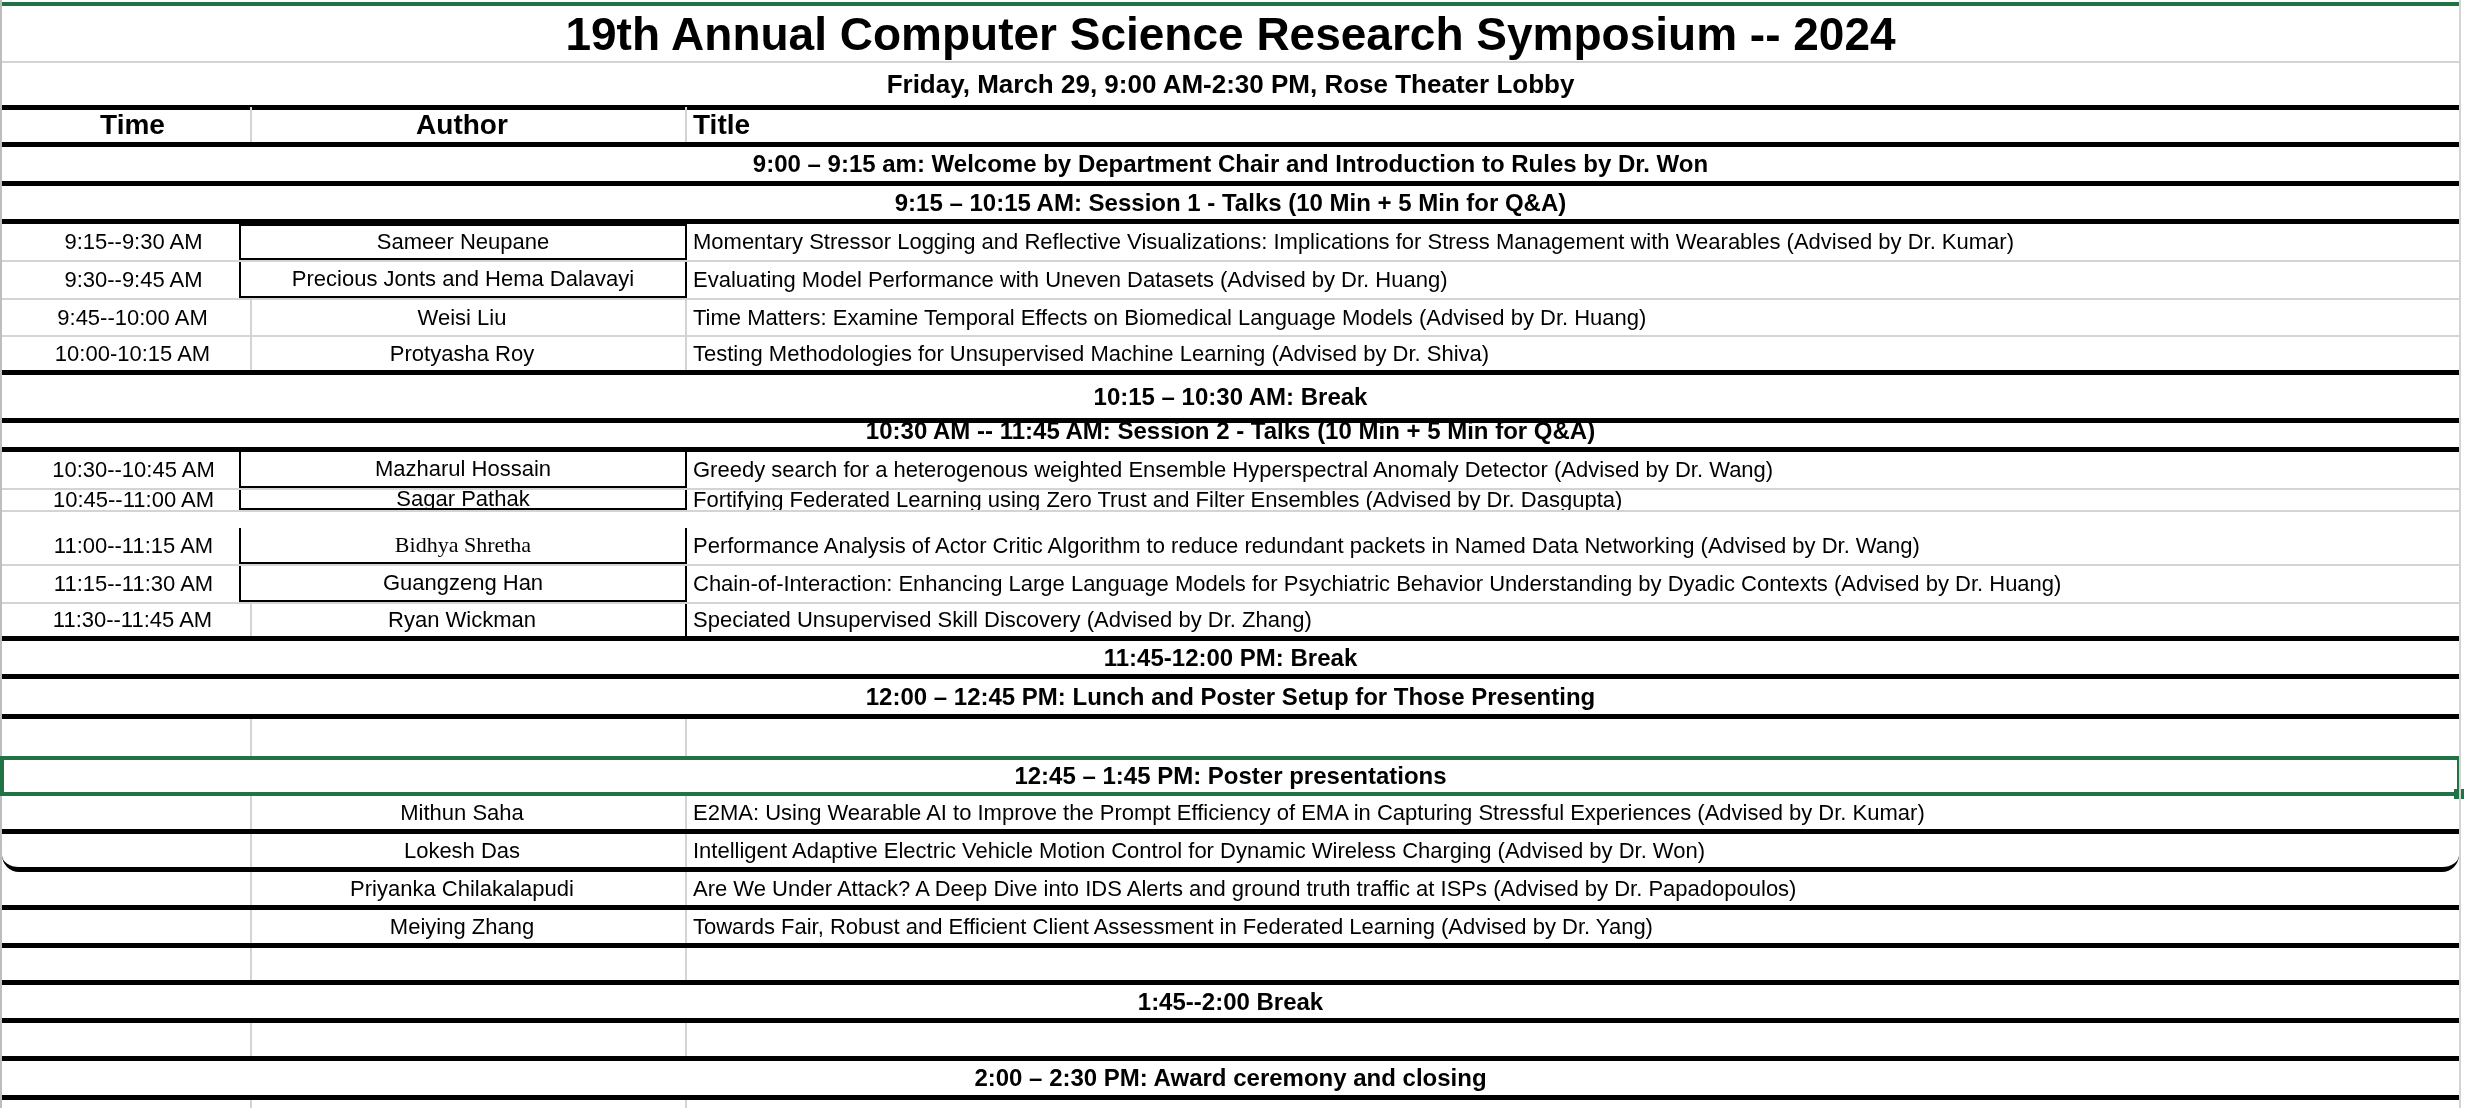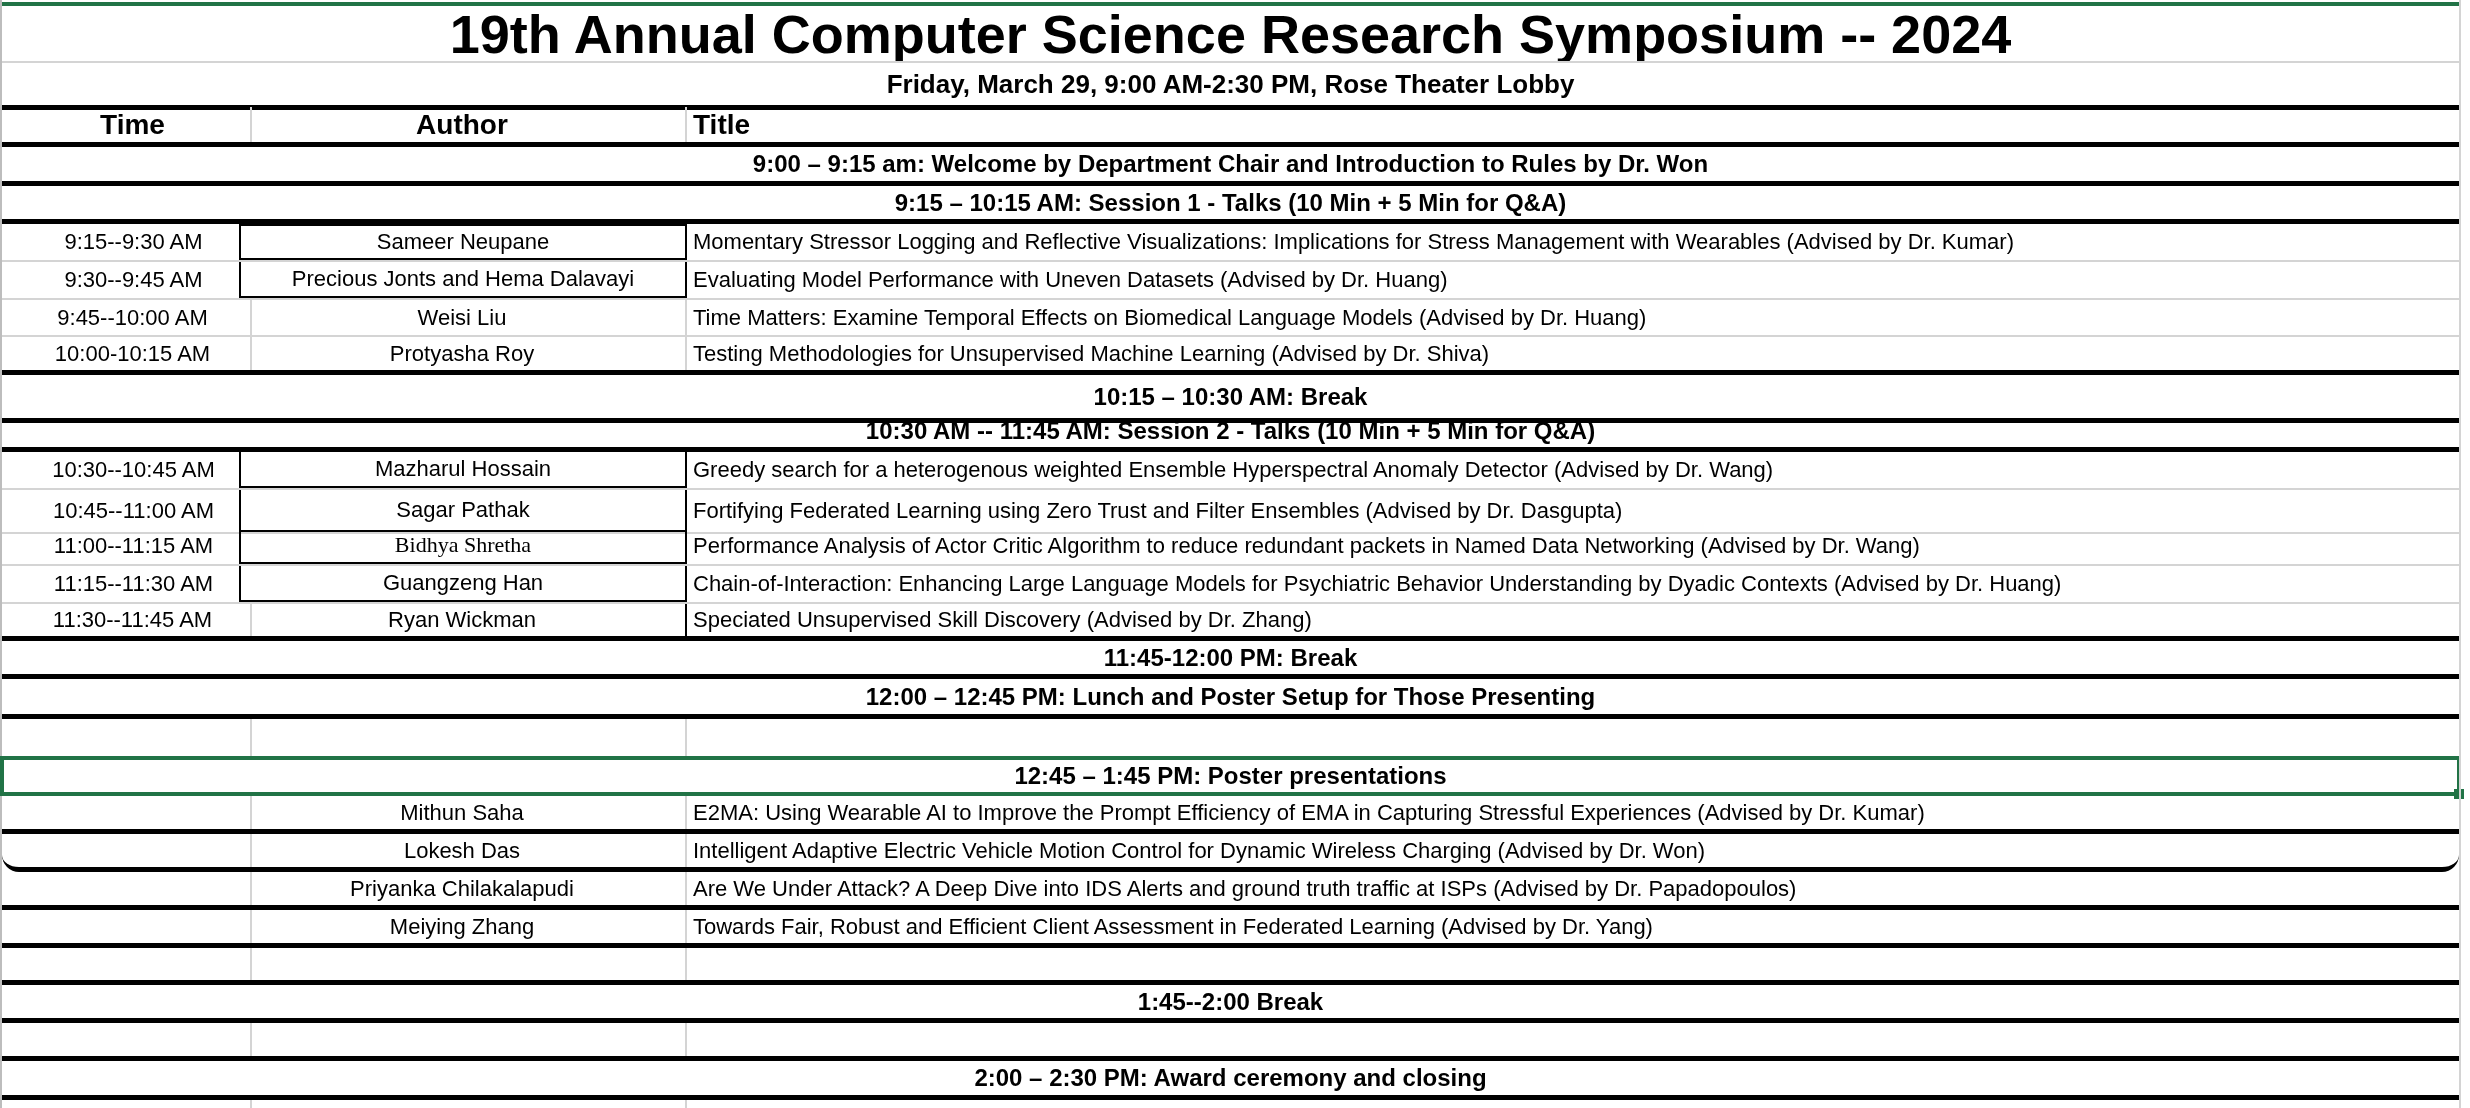--- a/index.html
+++ b/index.html
@@ -12,21 +12,21 @@
   .row .cell { position:absolute; top:0; height:100%; box-sizing:border-box;
                display:flex; align-items:center; overflow:hidden; white-space:nowrap; }
   .c-time  { left:13px; width:237px; justify-content:center; font-size:22px; }
   .c-auth  { left:237px; width:448px; justify-content:center; font-size:22px; }
   .c-title { left:685px; width:1772px; justify-content:flex-start; padding-left:6px; font-size:22px; }
   .c-span  { left:0; width:2457px; justify-content:center; font-weight:bold; font-size:24px; }
   .gl { border-right:2px solid #d4d4d4; }
   .gb { border-bottom:2px solid #d4d4d4; }
   .tb { border-bottom:5px solid #000; }
   .bk { border:2px solid #000; }
-  .title-main { font-size:54px; font-weight:bold; }
+  .title-main { font-size:46px; font-weight:bold; }
   .title-sub { font-size:28px; font-weight:bold; }
   .hdr { font-weight:bold; font-size:28px; }
   .sel { border:4px solid #217346 !important; }
   .handle { position:absolute; width:10px; height:10px; background:#217346; right:-7px; bottom:-7px; }
   .vgrid { position:absolute; top:0; width:2px; background:#d4d4d4; }
 </style>
 </head>
 <body>
 
 <div class="sheet">
@@ -82,21 +82,21 @@
 
   <div class="row tb" style="top:414px;height:38px;">
     <div class="cell c-span">10:30 AM -- 11:45 AM: Session 2 - Talks (10 Min + 5 Min for Q&amp;A)</div>
   </div>
 
   <div class="row gb" style="top:452px;height:38px;">
     <div class="cell c-time">10:30--10:45 AM</div>
     <div class="cell c-auth bk" style="border-top:none;">Mazharul Hossain</div>
     <div class="cell c-title">Greedy search for a heterogenous weighted Ensemble Hyperspectral Anomaly Detector (Advised by Dr. Wang)</div>
   </div>
-  <div class="row gb" style="top:490px;height:44px;">
+  <div class="row gb" style="top:490px;height:22px;">
     <div class="cell c-time">10:45--11:00 AM</div>
     <div class="cell c-auth bk" style="border-top:none;">Sagar Pathak</div>
     <div class="cell c-title">Fortifying Federated Learning using Zero Trust and Filter Ensembles (Advised by Dr. Dasgupta)</div>
   </div>
   <div class="row gb" style="top:528px;height:38px;">
     <div class="cell c-time">11:00--11:15 AM</div>
     <div class="cell c-auth bk" style="border-top:none;font-family:Liberation Serif, serif;">Bidhya Shretha</div>
     <div class="cell c-title">Performance Analysis of Actor Critic Algorithm to reduce redundant packets in Named Data Networking (Advised by Dr. Wang)</div>
   </div>
   <div class="row gb" style="top:566px;height:38px;">

